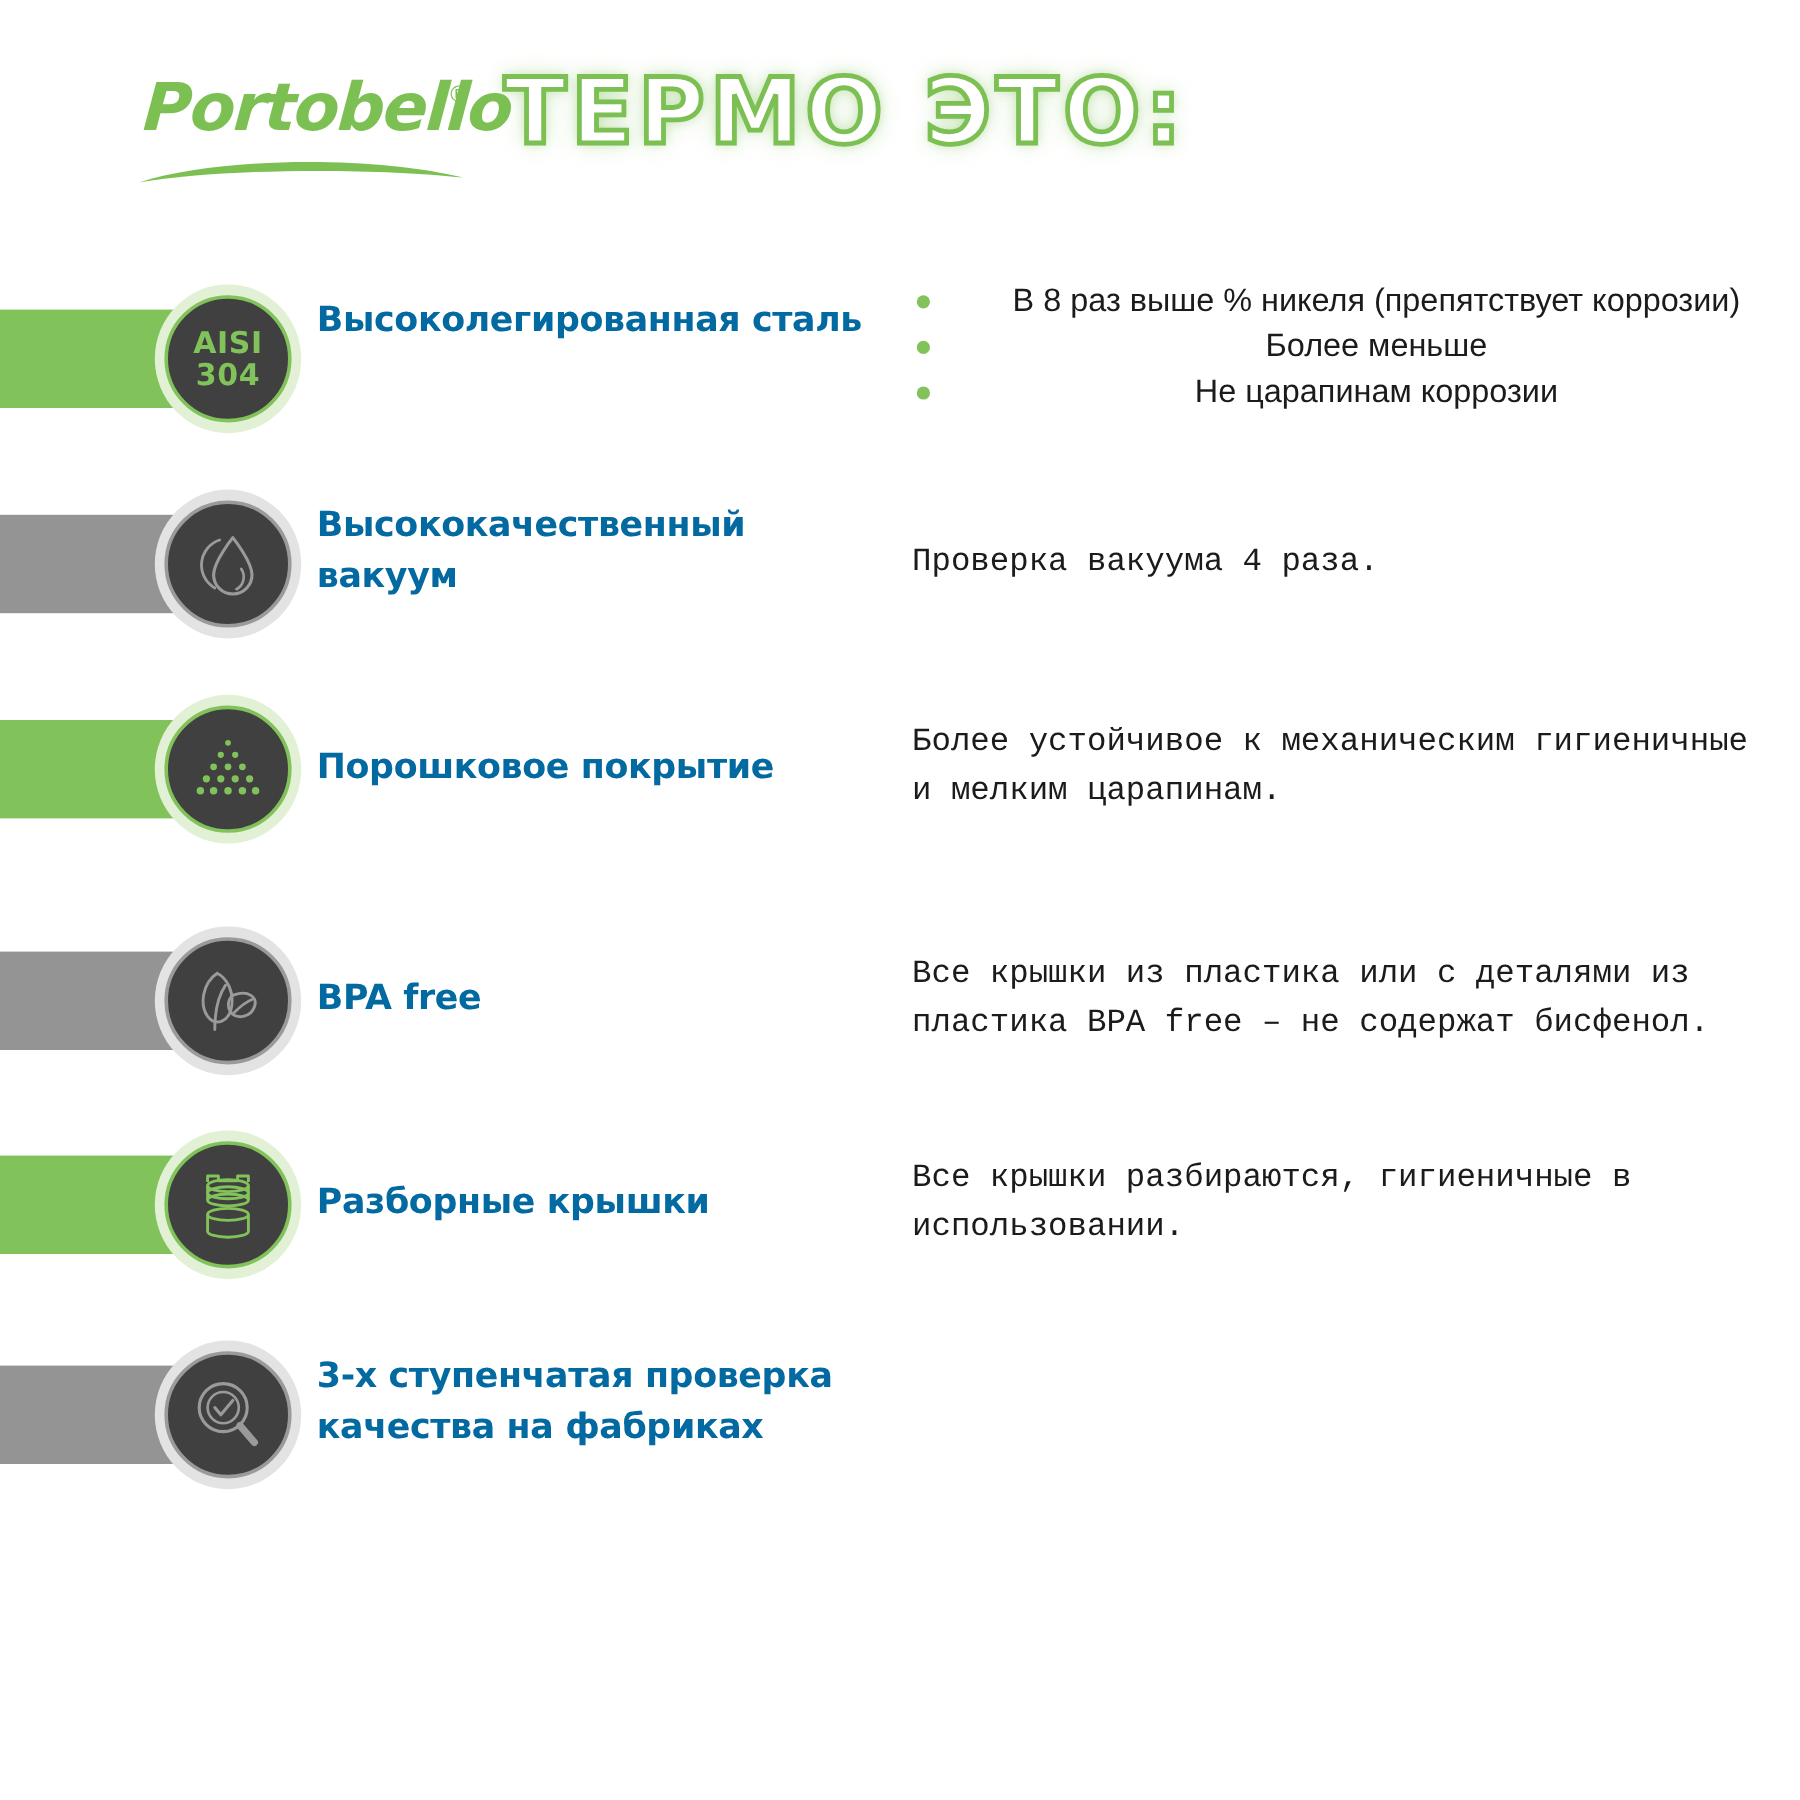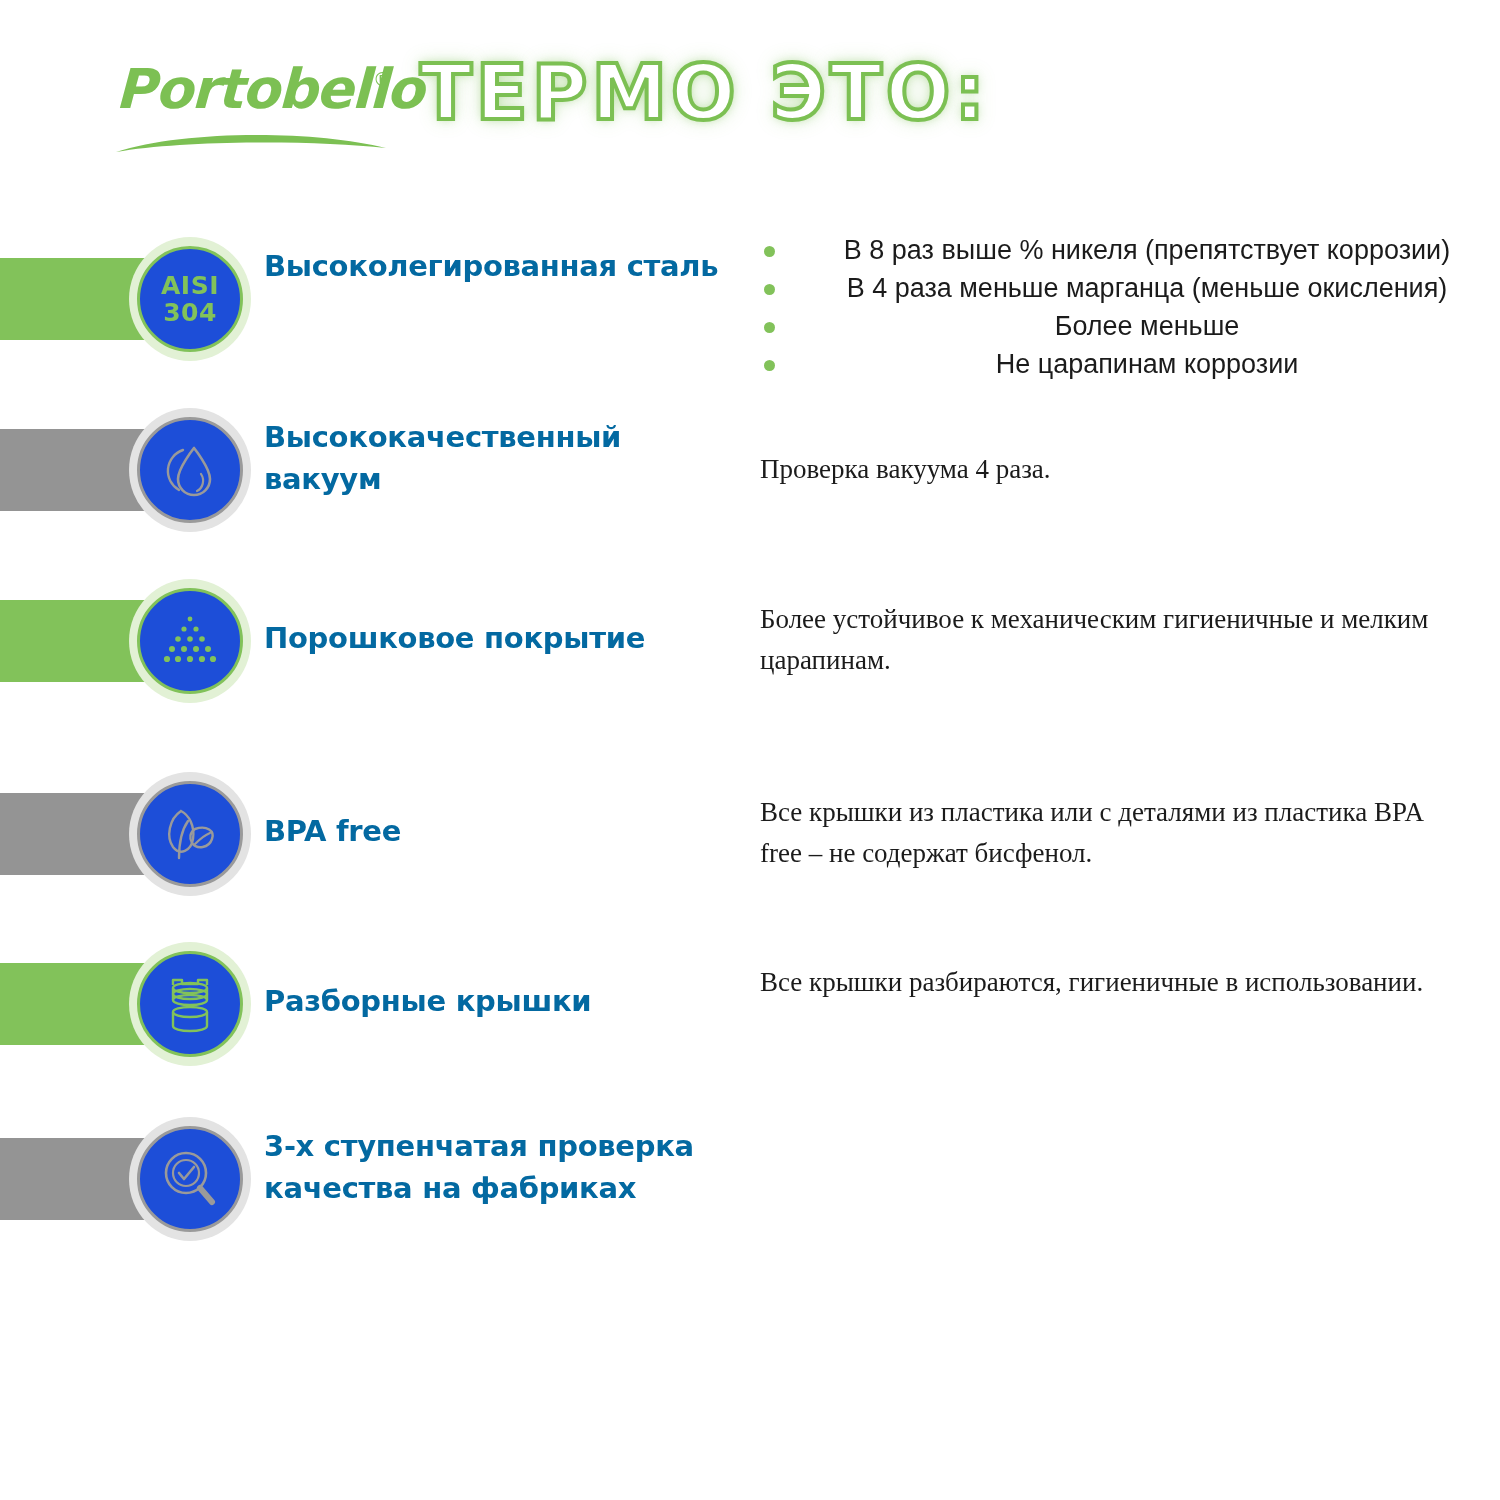--- a/index.html
+++ b/index.html
@@ -121,21 +121,21 @@
   .row.green .badge .halo { background: #e2f1d5; }
   .row.gray  .badge .halo { background: #e3e3e3; }
 
   .badge .disc {
     position: absolute;
     left: 8px;
     top: 9px;
     width: 106px;
     height: 106px;
     border-radius: 50%;
-    background: #1d4ed8;
+    background: #404040;
     box-sizing: border-box;
     display: flex;
     align-items: center;
     justify-content: center;
   }
   .row.green .badge .disc { border: 3px solid #82c25a; }
   .row.gray  .badge .disc { border: 3px solid #9a9a9a; }
 
   .aisi {
     font-family: "DejaVu Sans", sans-serif;
@@ -159,21 +159,21 @@
     color: #0369a1;
     letter-spacing: -0.3px;
   }
   .title.two-line { top: 16px; }
   .title.one-line { top: 46px; }
 
   .desc {
     position: absolute;
     left: 760px;
     width: 700px;
-    font-family: Liberation Serif, serif;
+    font-family: Liberation Mono, monospace;
     font-size: 27px;
     line-height: 41px;
     color: #1b1b1b;
   }
 
   ul.bullets {
     position: absolute;
     left: 760px;
     top: 2px;
     margin: 0;
@@ -229,21 +229,20 @@
       <div class="disc">
         <div class="aisi">
           <div>AISI</div>
           <div>304</div>
         </div>
       </div>
     </div>
     <div class="title two-line">Высоколегированная сталь</div>
     <ul class="bullets">
       <li>В 8 раз выше % никеля (препятствует коррозии)</li>
-      <li>В 4 раза меньше марганца (меньше окисления)</li>
       <li>Более меньше</li>
       <li>Не царапинам коррозии</li>
     </ul>
   </div>
 
   <div class="row gray" style="top:400px;">
     <div class="bar"></div>
     <div class="badge">
       <div class="halo"></div>
       <div class="disc">

